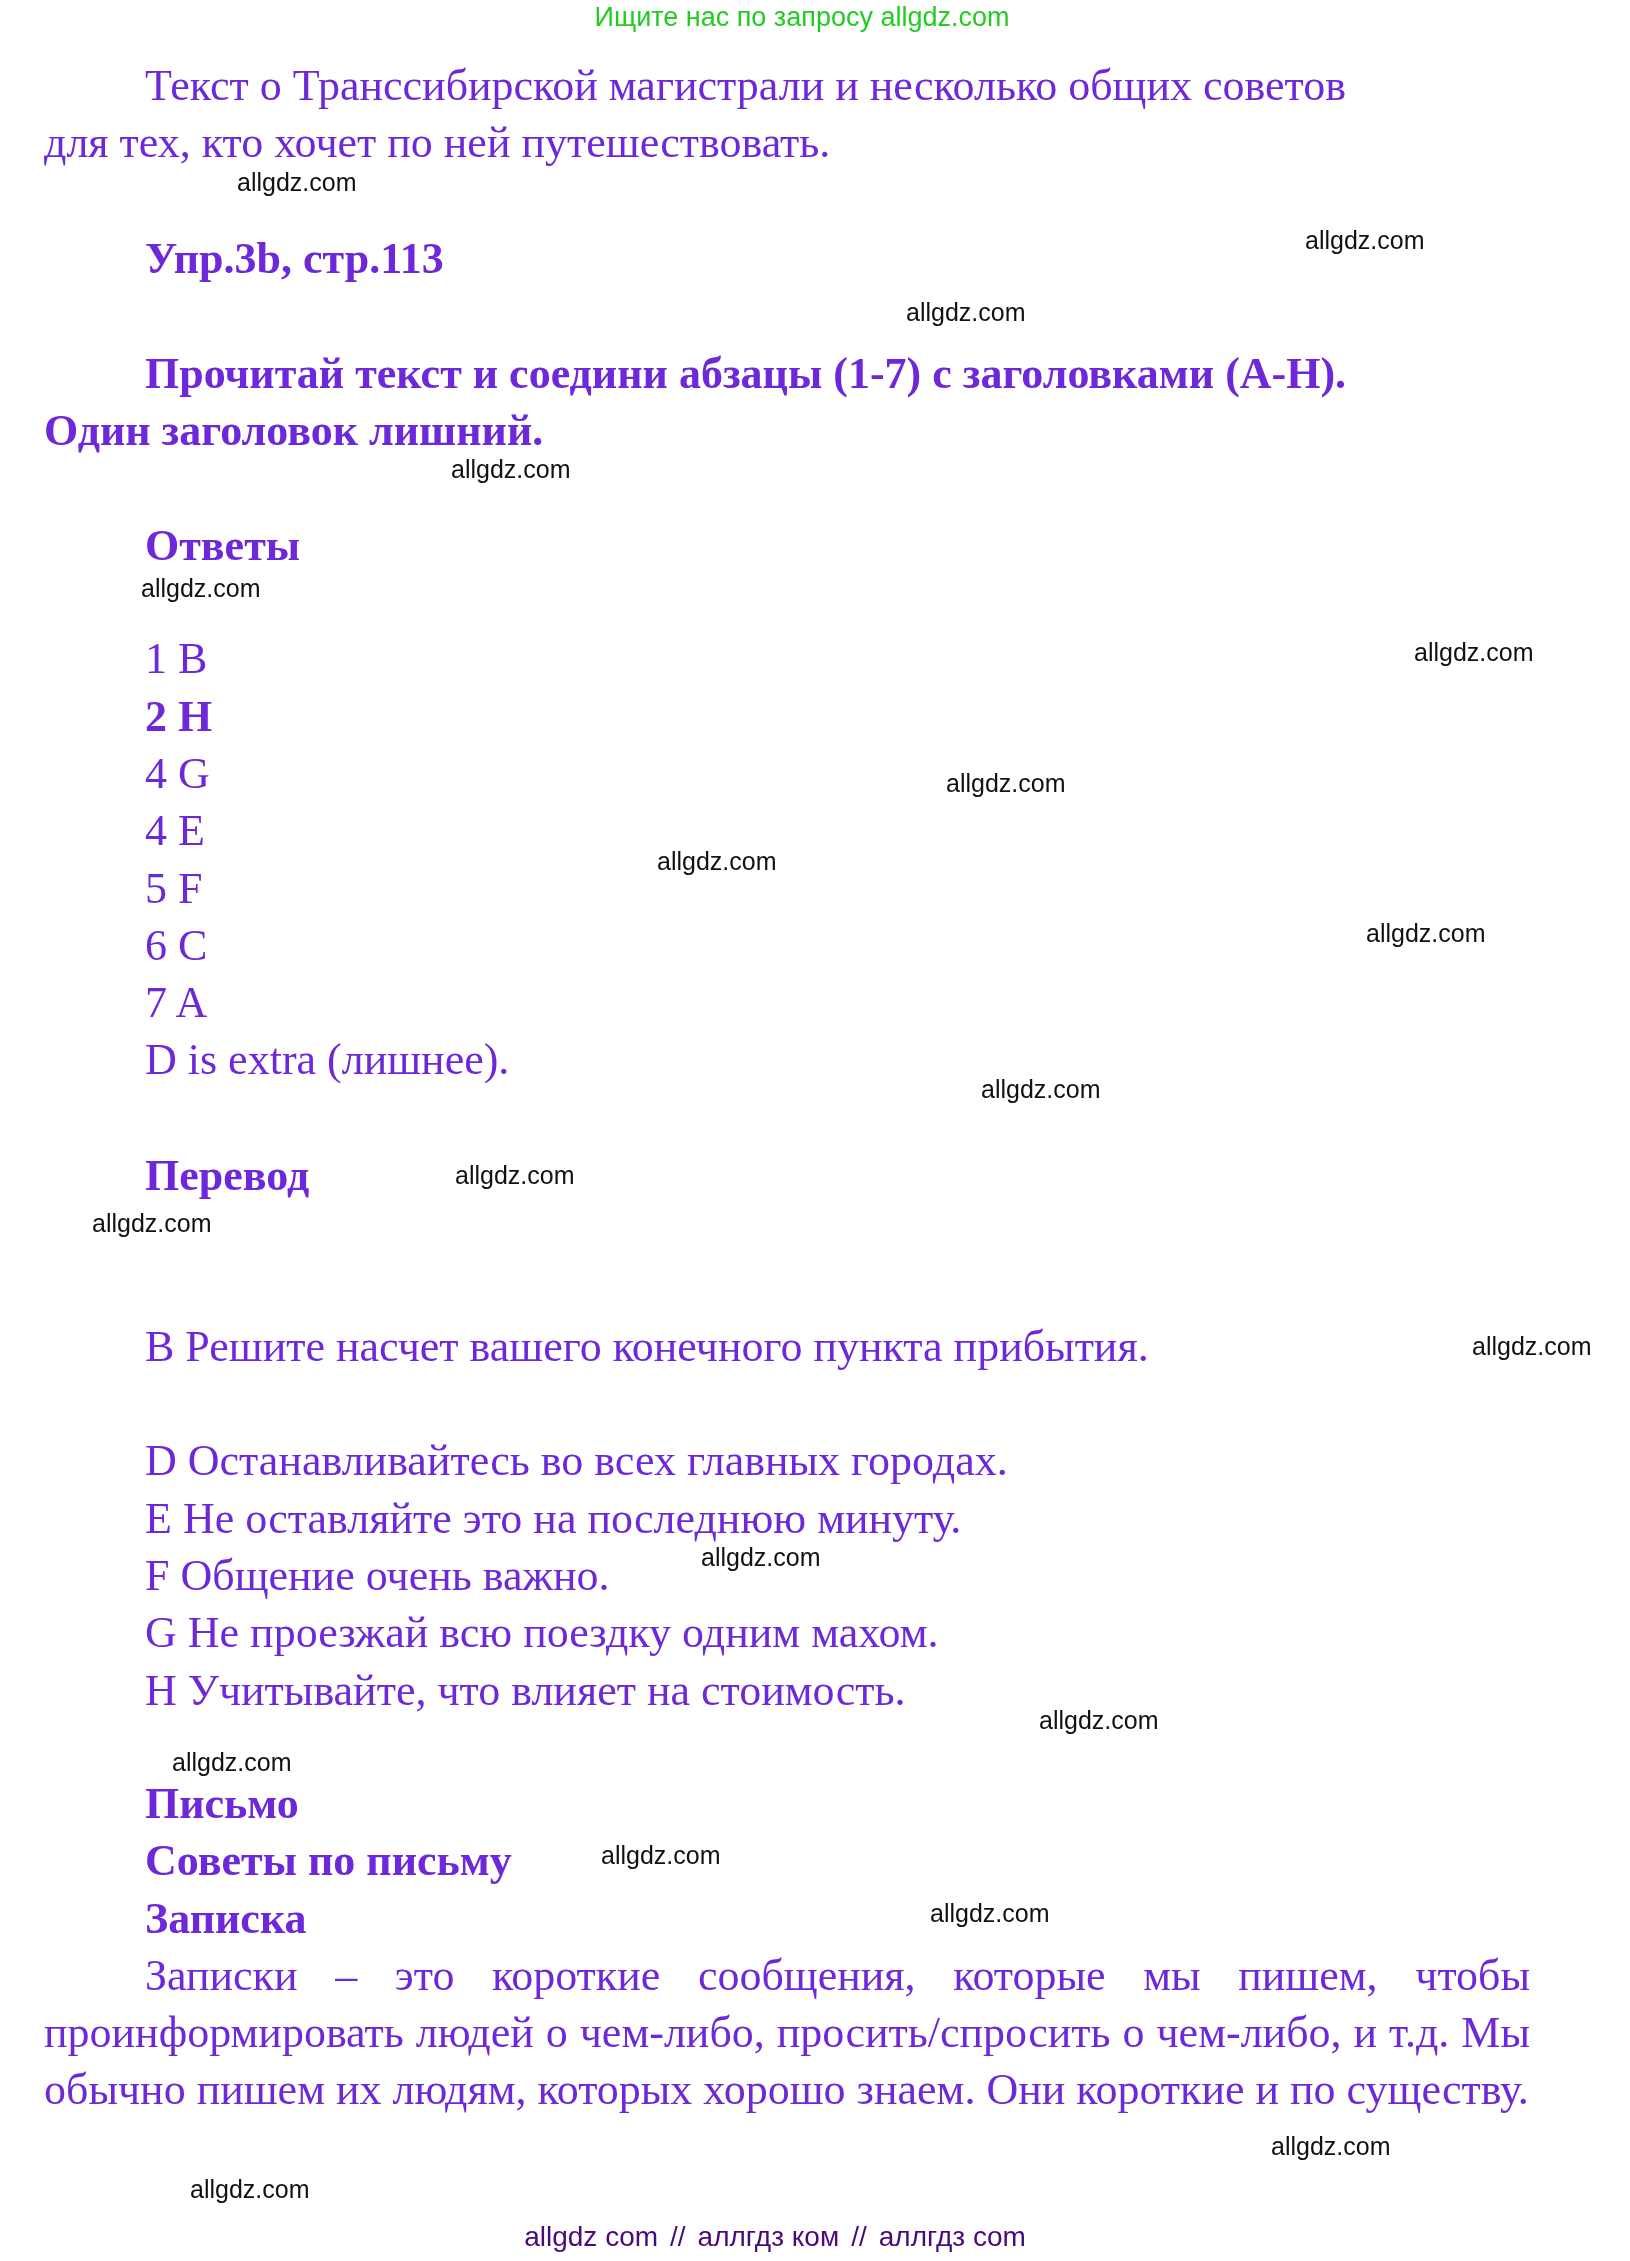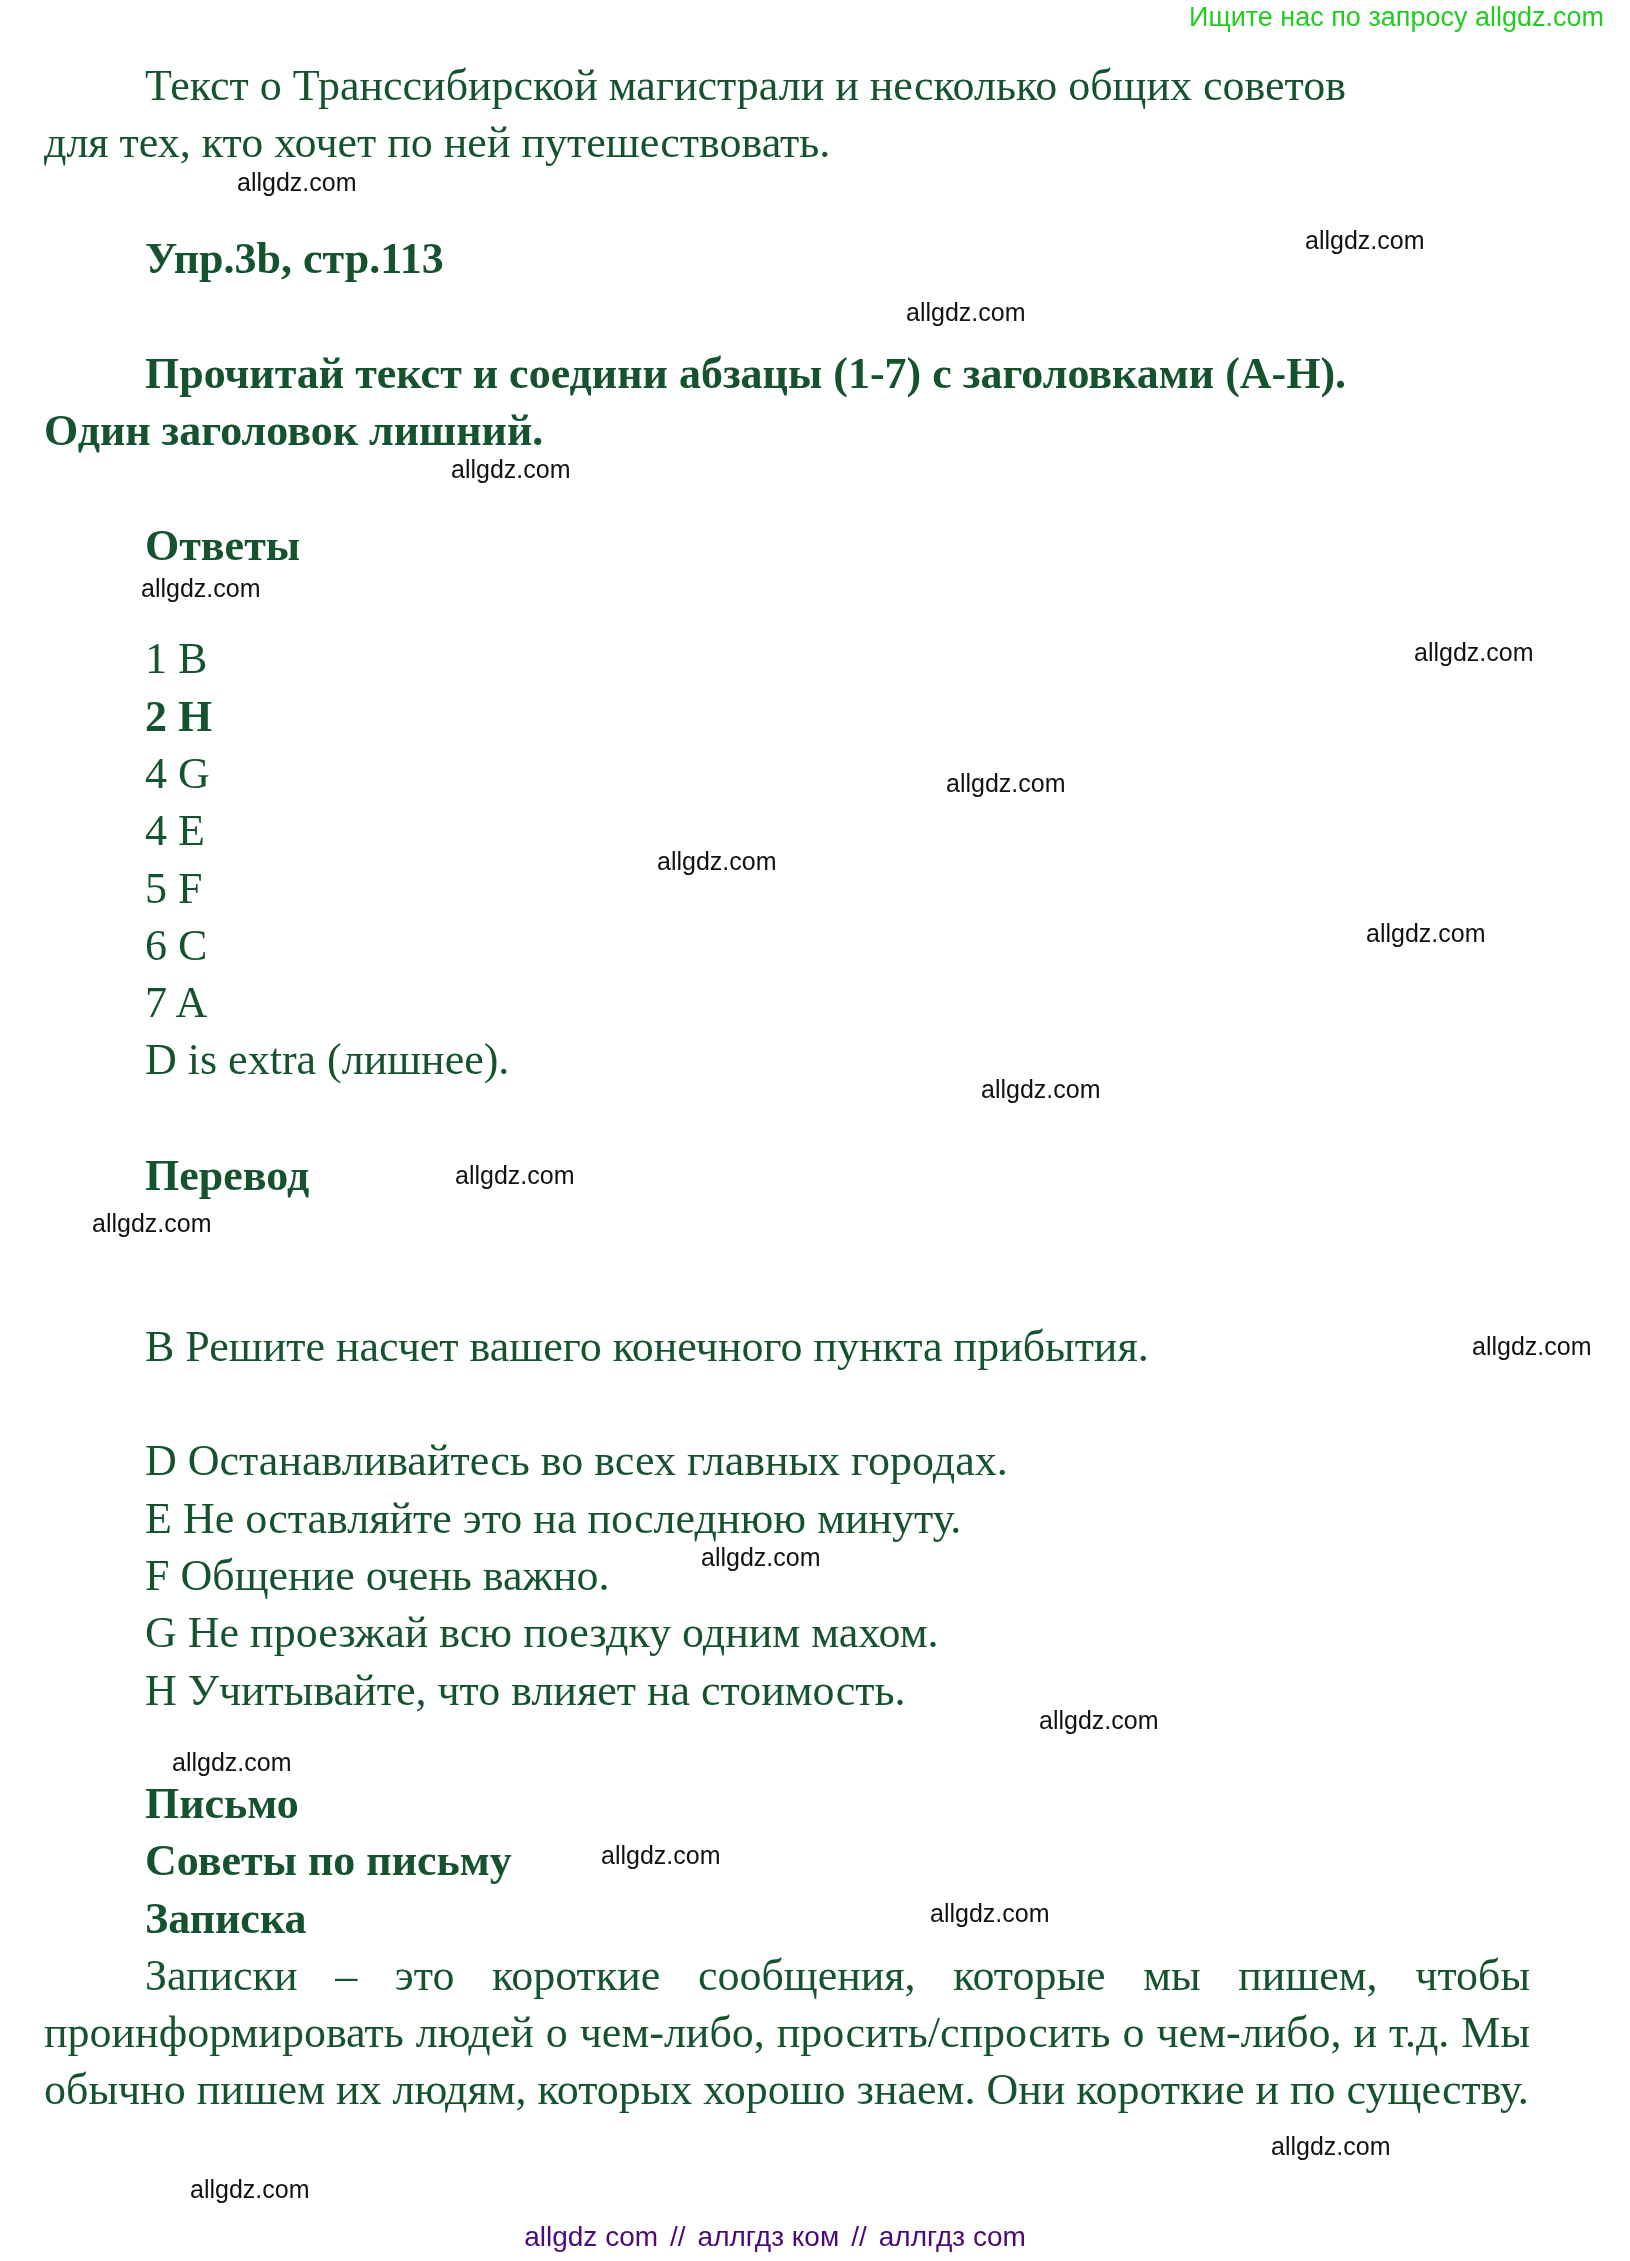--- a/index.html
+++ b/index.html
@@ -1,20 +1,20 @@
 <!DOCTYPE html>
 <html style="font-size:13.7px"><head>
 <meta charset="utf-8">
 <style>
   html, body { margin: 0; padding: 0; background: #ffffff; }
   body { width: 1630px; height: 2261px; position: relative; overflow: hidden; }
   .page { position: absolute; left: 0; top: 0; width: 1630px; height: 2261px; }
-  .serif { font-family: "Liberation Serif", "DejaVu Serif", serif; color: #14532d; }
+  .serif { font-family: "Liberation Serif", "DejaVu Serif", serif; color: #6d28d9; }
   .sans { font-family: "Liberation Sans", "DejaVu Sans", sans-serif; }
-  .banner { position: absolute; top: 1.7px; left: 0; width: 1604px; text-align: right; font-size: 27px; color: #22cc22; }
+  .banner { position: absolute; top: 1.7px; left: 0; width: 1604px; text-align: center; font-size: 27px; color: #22cc22; }
   .footer { position: absolute; top: 2221px; left: 0; width: 1550px; text-align: center; font-size: 28px; color: #4b0a7a; }
   .footer .sep { padding: 0 12px; }
   .line { position: absolute; font-size: 44px; line-height: 51px; white-space: nowrap; }
   .bold { font-weight: bold; }
   .justify { position: absolute; left: 44px; width: 1486px; font-size: 44px; line-height: 57px; text-align: justify; text-indent: 101px; }
   .wm { position: absolute; font-size: 25px; color: #111; white-space: nowrap; }
 </style>
 </head>
 <body>
 

